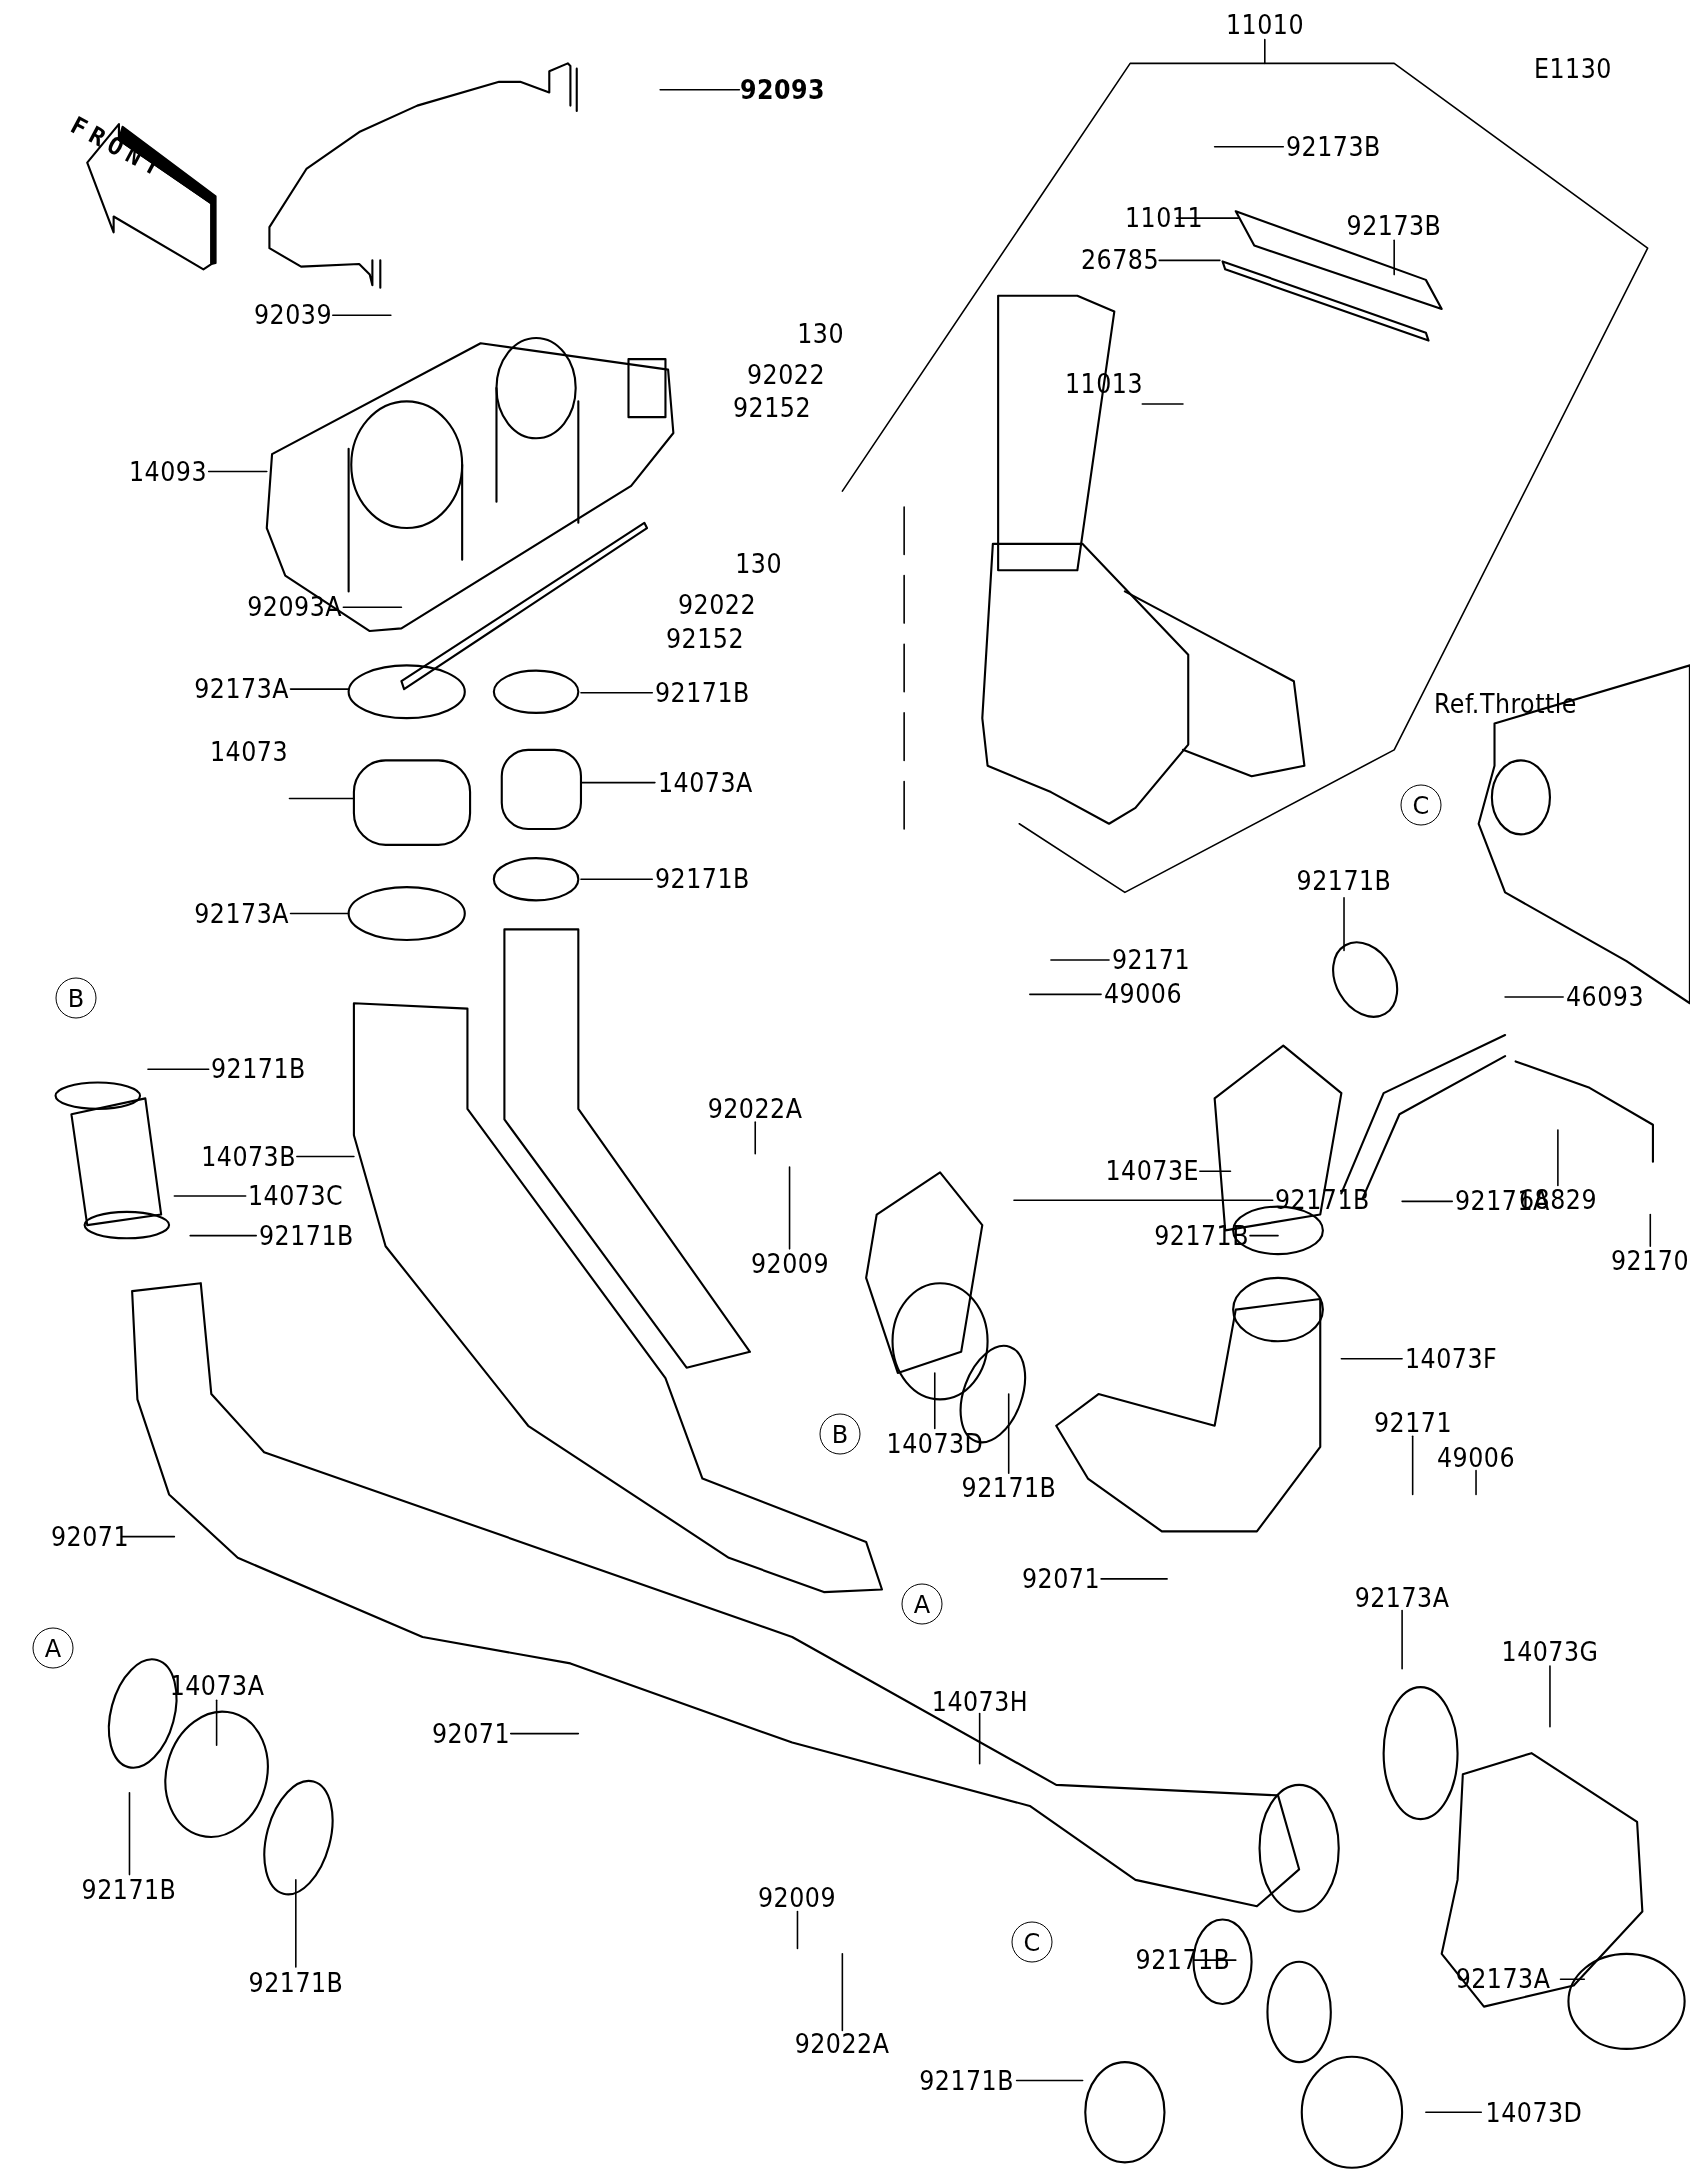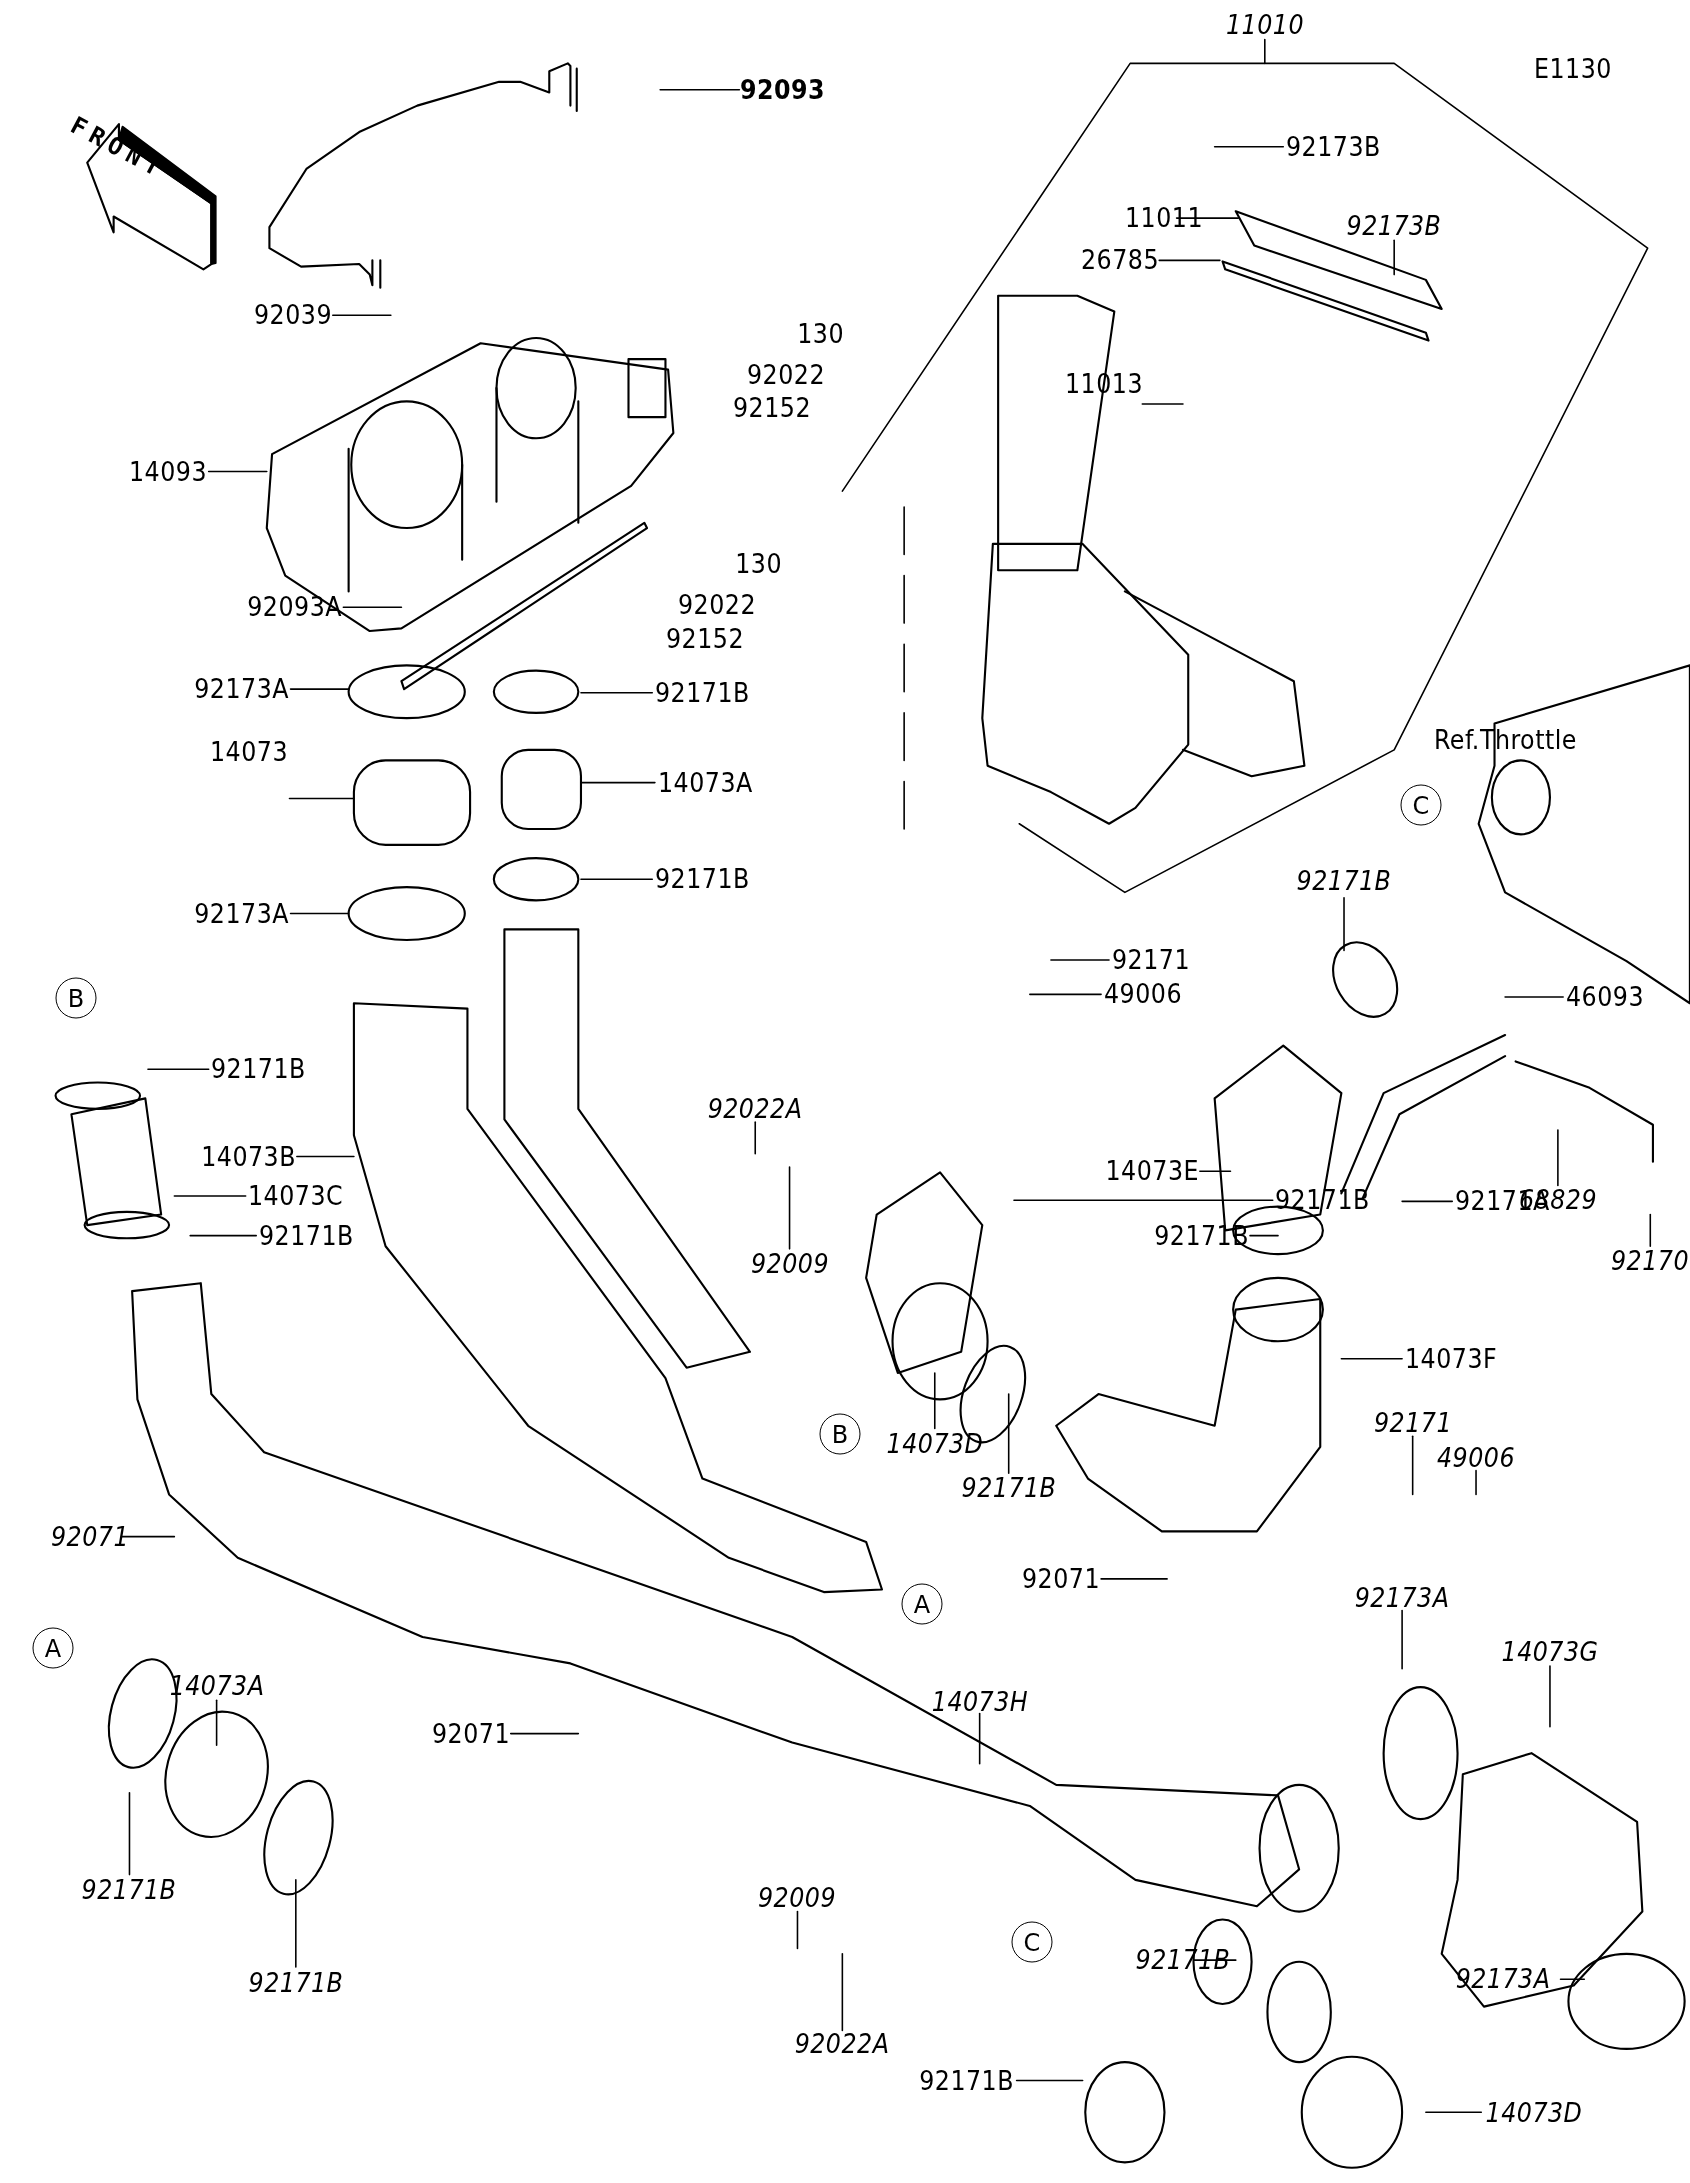--- a/index.html
+++ b/index.html
@@ -1,20 +1,20 @@
 <!DOCTYPE html>
 <html style="font-size:8.5px"><head>
 <meta charset="utf-8">
 <style>
   html,body{margin:0;padding:0;background:#fff;}
   #canvas{position:relative;width:1690px;height:2183px;background:#fff;overflow:hidden;}
   svg#art{position:absolute;left:0;top:0;width:1690px;height:2183px;}
   .lbl{position:absolute;font-family:"DejaVu Sans Condensed","DejaVu Sans",sans-serif;font-size:26.4px;color:#000;white-space:nowrap;line-height:1;letter-spacing:0.5px;transform:translate(0,-50%);}
   .lbl.r{transform:translate(-100%,-50%);}
-  .lbl.c{transform:translate(-50%,-50%);font-style:italic;}
+  .lbl.c{transform:translate(-50%,-50%);}
   .circ{position:absolute;width:41px;height:41px;border:1.6px solid #000;border-radius:50%;box-sizing:border-box;display:flex;align-items:center;justify-content:center;font-family:"DejaVu Sans",sans-serif;font-size:24px;transform:translate(-50%,-50%);background:#fff;}
   .front{position:absolute;left:79px;top:111px;font-family:"DejaVu Sans Mono",monospace;font-size:24px;font-weight:bold;letter-spacing:6.3px;transform:rotate(28deg);transform-origin:left top;}
 </style>
 </head>
 <body>
 
 <div id="canvas">
   <svg id="art" viewBox="0 0 3200 4134" fill="none" stroke="#000" stroke-width="4" stroke-linejoin="round" stroke-linecap="round">
 
     <g>
@@ -174,21 +174,21 @@
       <div class="lbl r" style="left: 825px; top: 375px;">92022</div>
       <div class="lbl r" style="left: 811px; top: 408px;">92152</div>
       <div class="lbl r" style="left: 1143px; top: 384px;">11013</div>
       <div class="lbl r" style="left: 207px; top: 472px;">14093</div>
       <div class="lbl r" style="left: 782px; top: 564px;">130</div>
       <div class="lbl r" style="left: 756px; top: 605px;">92022</div>
       <div class="lbl r" style="left: 744px; top: 639px;">92152</div>
       <div class="lbl r" style="left: 342px; top: 607px;">92093A</div>
       <div class="lbl r" style="left: 289px; top: 689px;">92173A</div>
       <div class="lbl" style="left: 655px; top: 693px;">92171B</div>
-      <div class="lbl" style="left: 1434px; top: 704px; margin-top: 36px;">Ref.Throttle</div>
+      <div class="lbl" style="left: 1434px; top: 704px;">Ref.Throttle</div>
       <div class="lbl r" style="left: 288px; top: 752px;">14073</div>
       <div class="lbl" style="left: 658px; top: 783px;">14073A</div>
       <div class="lbl r" style="left: 289px; top: 914px;">92173A</div>
       <div class="lbl" style="left: 655px; top: 879px;">92171B</div>
       <div class="lbl c" style="left: 1344px; top: 881px;">92171B</div>
       <div class="lbl" style="left: 1112px; top: 960px;">92171</div>
       <div class="lbl" style="left: 1104px; top: 994px;">49006</div>
       <div class="lbl" style="left: 1566px; top: 997px;">46093</div>
       <div class="lbl" style="left: 211px; top: 1069px;">92171B</div>
       <div class="lbl r" style="left: 296px; top: 1157px;">14073B</div>

